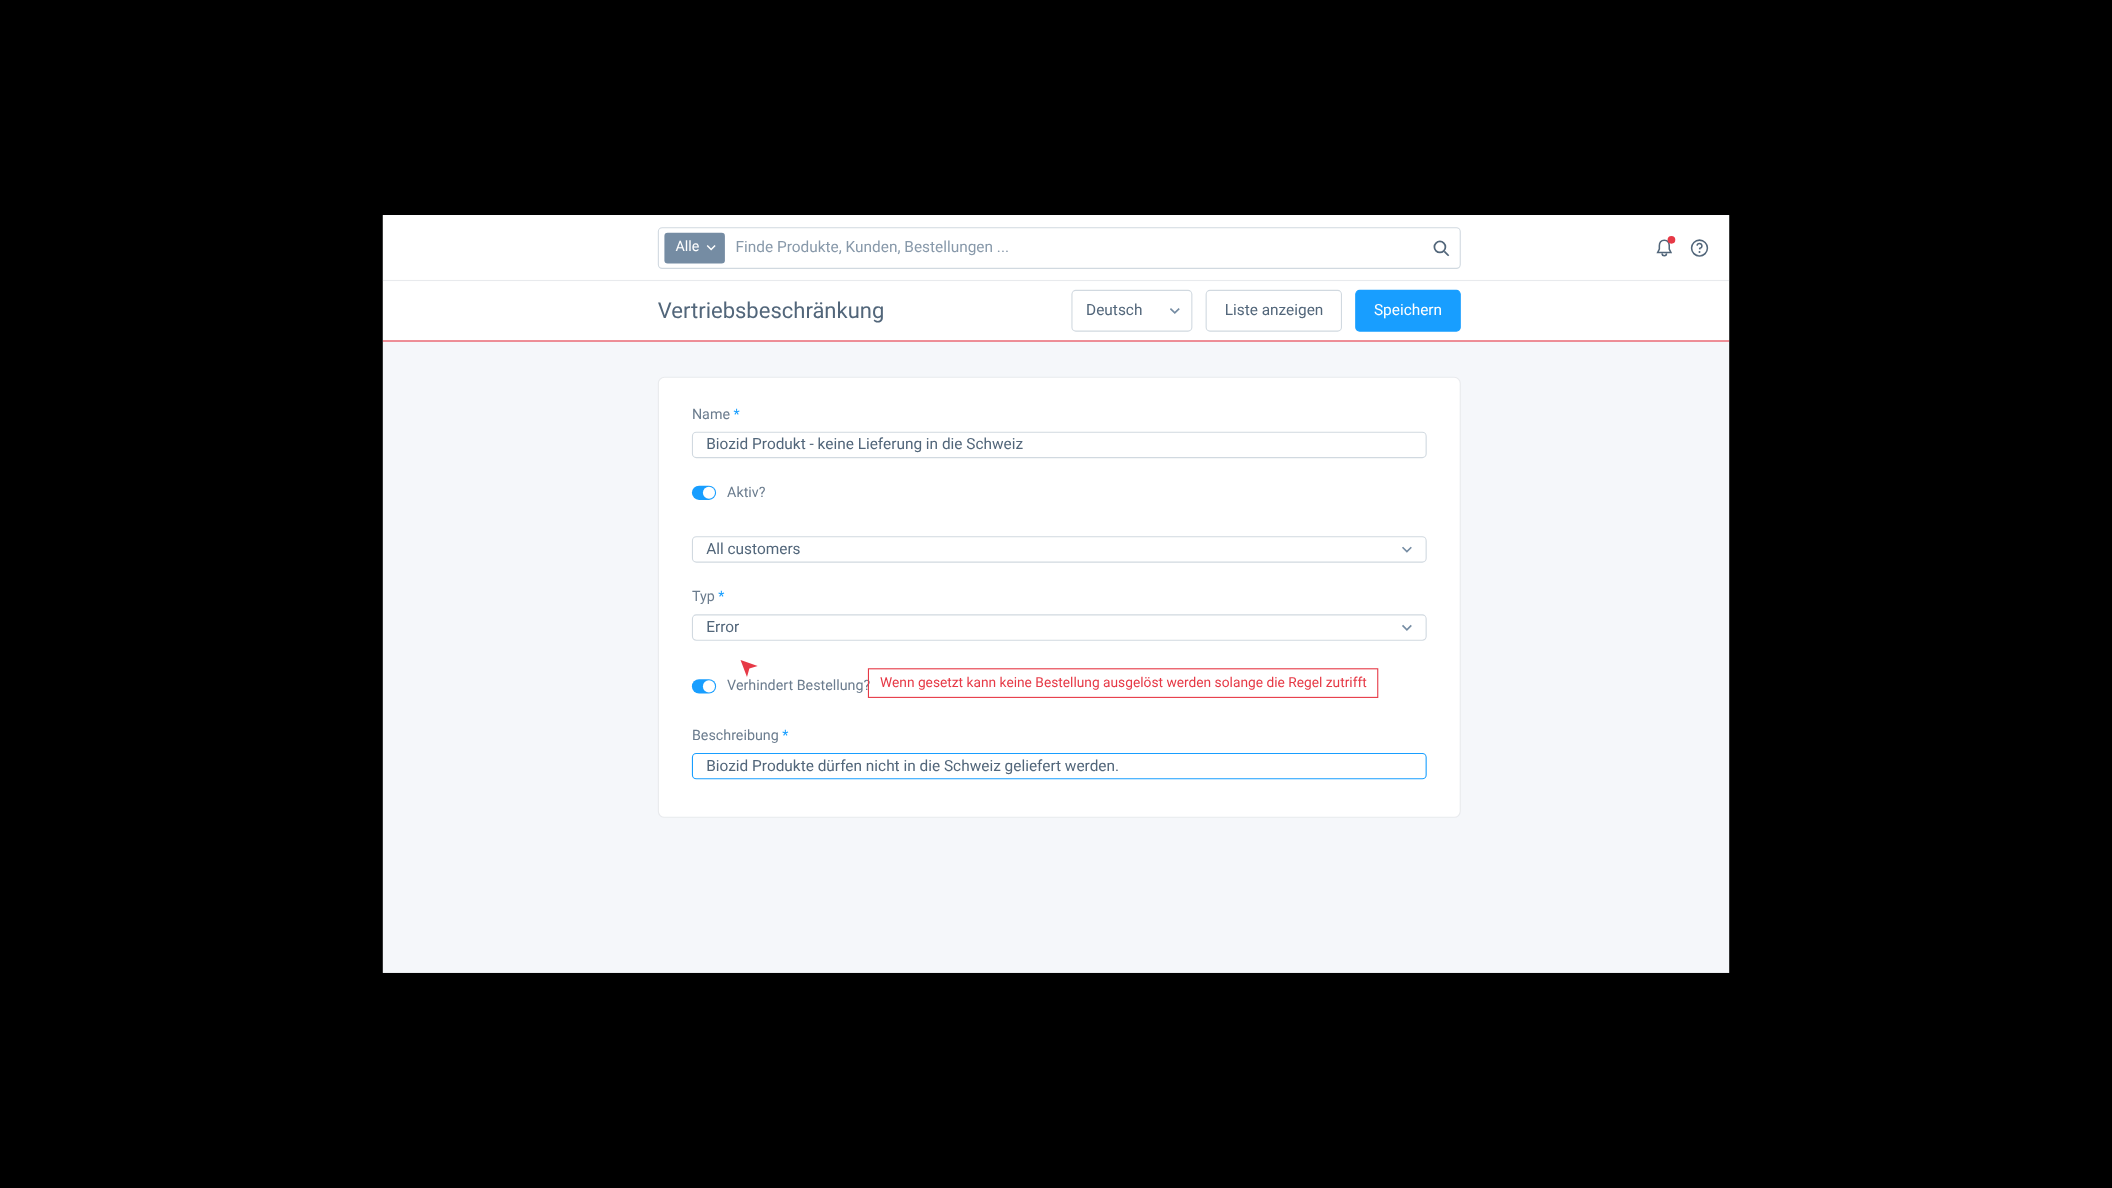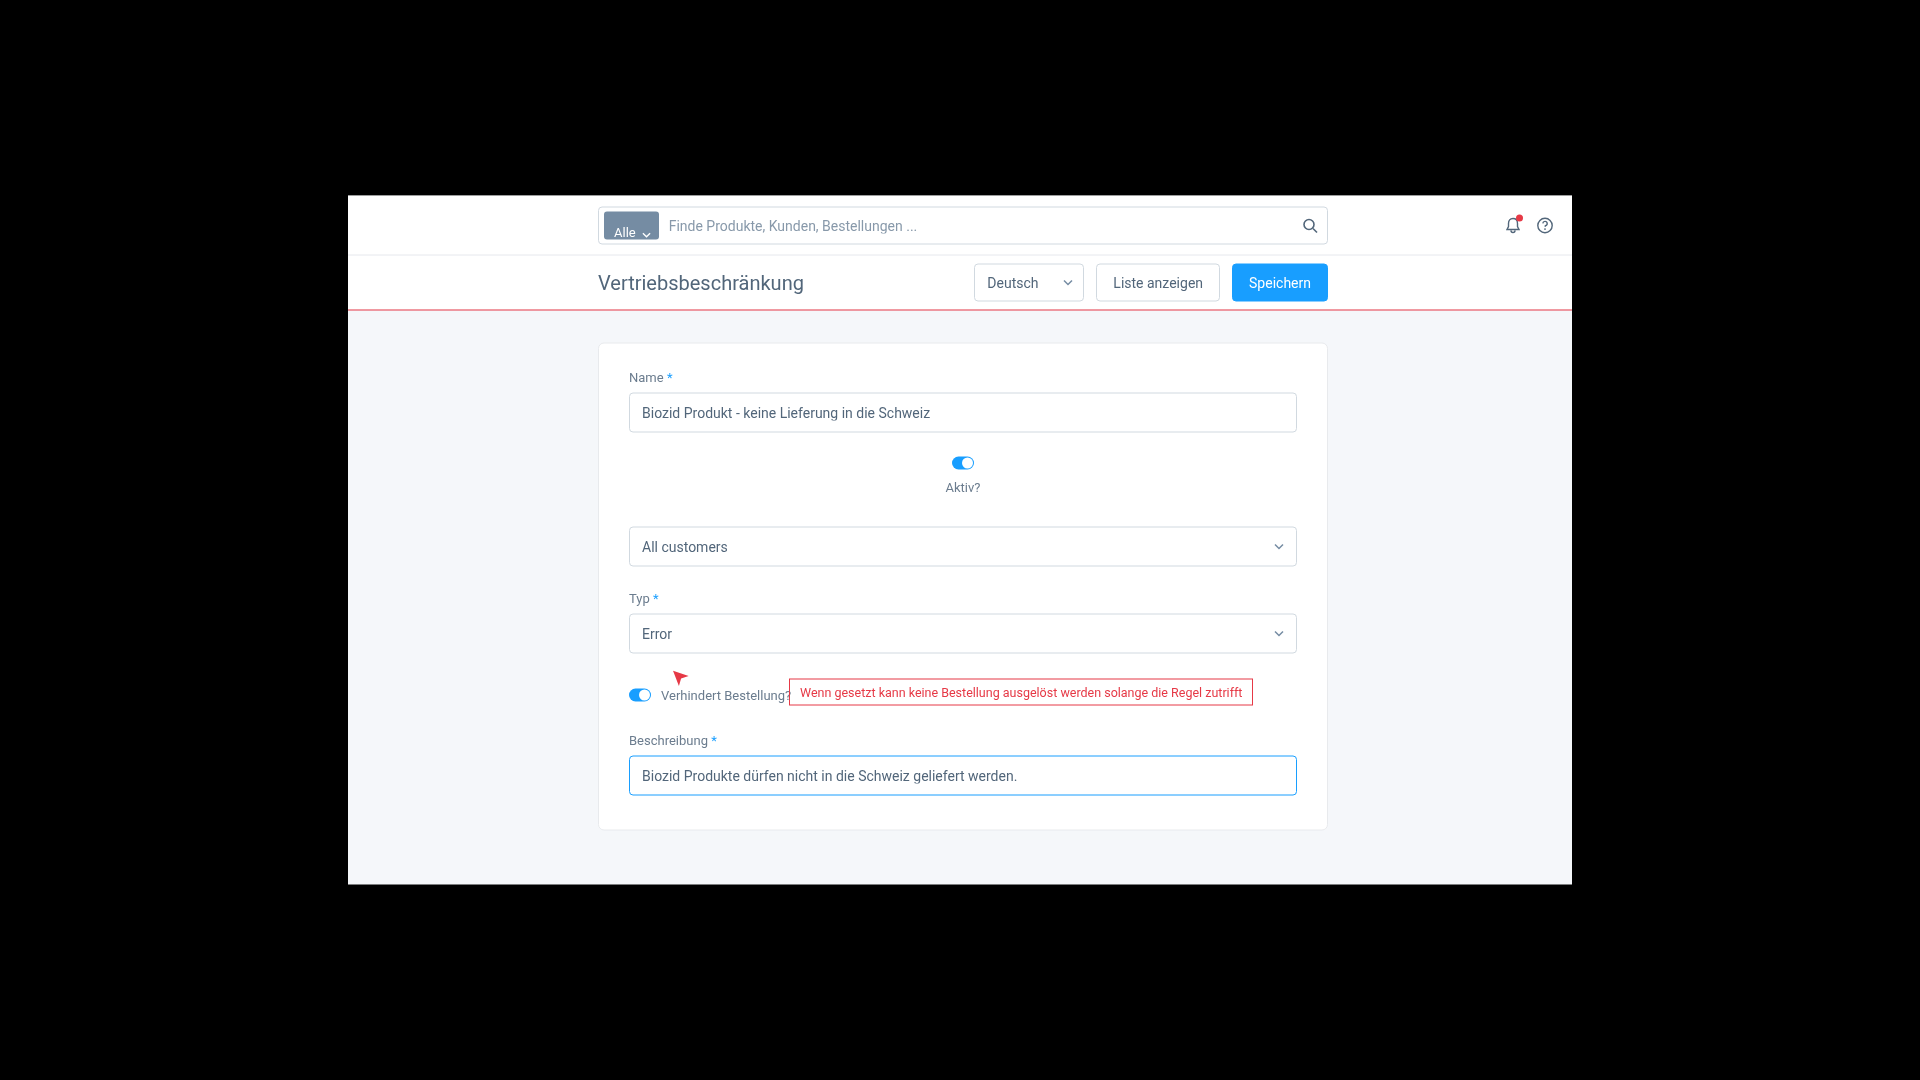--- a/index.html
+++ b/index.html
@@ -43,21 +43,21 @@
     background: #fff;
   }
   .search-filter {
     background: #758ca3;
     color: #fff;
     height: 28px;
     margin-left: 5px;
     border-radius: 3px;
     padding: 0 8px 0 10px;
     display: flex;
-    align-items: flex-end;
+    align-items: center;
     font-size: 13px;
     gap: 6px;
     cursor: pointer;
   }
   .search-filter .chev { font-size: 10px; }
   .search-input {
     flex: 1;
     border: none;
     outline: none;
     padding: 0 10px;
@@ -169,21 +169,21 @@
   .field { margin-bottom: 24px; }
   .label {
     font-size: 13px;
     color: #6b7c8e;
     margin-bottom: 8px;
     display: block;
   }
   .req { color: #189eff; }
   .input, .select-like {
     width: 100%;
-    height: 40px;
+    height: 24px;
     border: 1px solid #d1d9e0;
     border-radius: 4px;
     padding: 0 12px;
     font-size: 14px;
     color: #52667a;
     background: #fff;
     display: flex;
     align-items: center;
     outline: none;
   }
@@ -311,21 +311,21 @@
     <div class="redline"></div>
 
     <div class="content">
       <div class="card">
 
         <div class="field">
           <label class="label"><span>Name</span> <span class="req">*</span></label>
           <input class="input" value="Biozid Produkt - keine Lieferung in die Schweiz" style="">
         </div>
 
-        <div class="toggle-row" style="margin-bottom:32px;flex-direction:column;">
+        <div class="toggle-row" style="margin-bottom:32px;">
           <div class="toggle"></div>
           <span class="toggle-label">Aktiv?</span>
         </div>
 
         <div class="field">
           <div class="select-like">
             <span>All customers</span>
             <span class="chev">
               <svg class="svgicon" width="10" height="10" viewBox="0 0 10 10">
                   <path d="M1 3 L5 7 L9 3" stroke="#758ca3" stroke-width="1.5" fill="none"></path>

